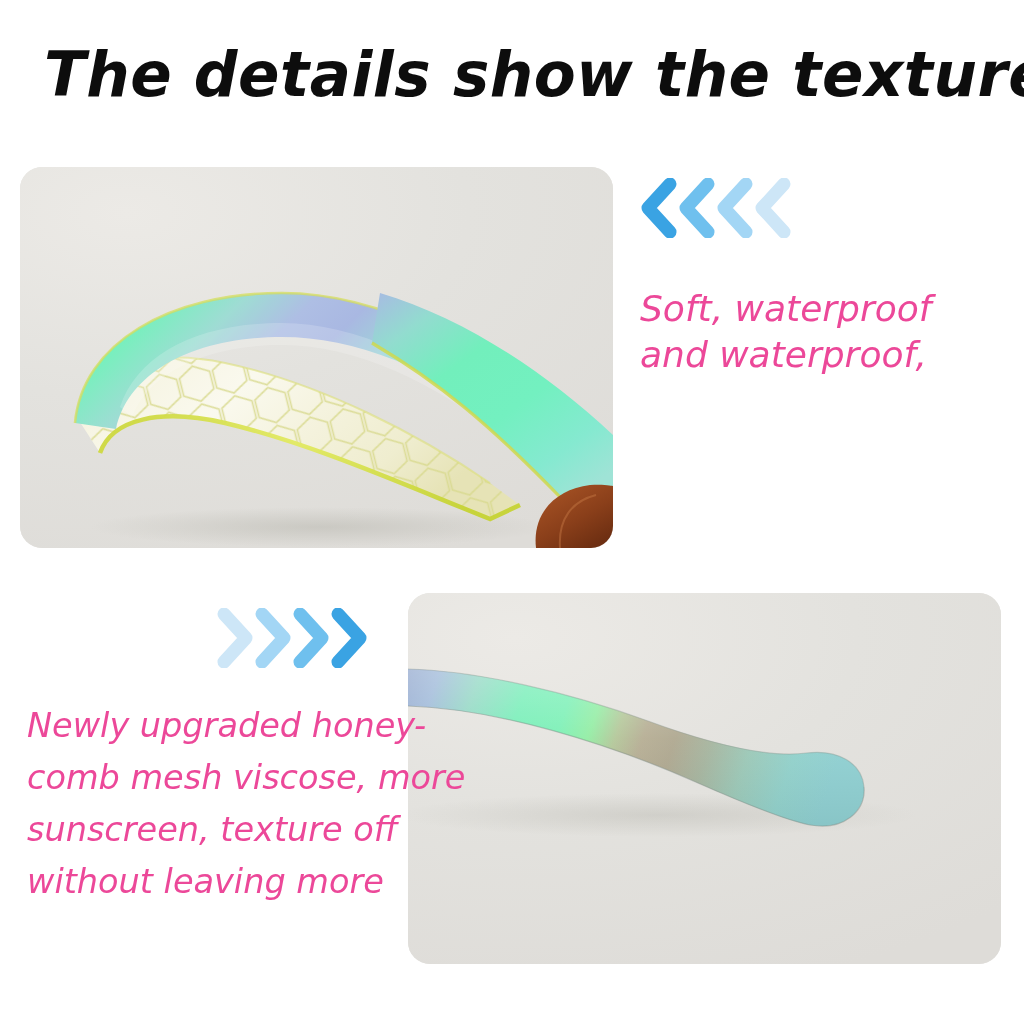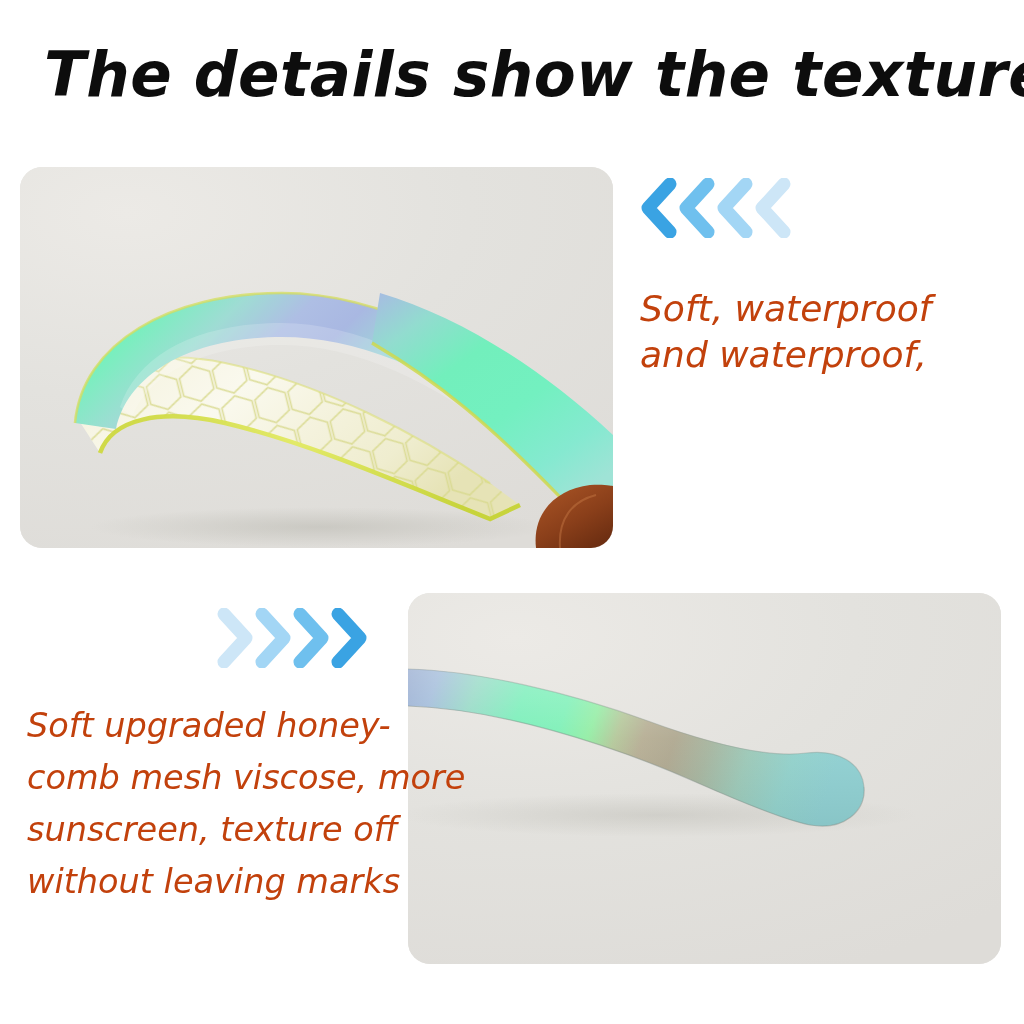--- a/index.html
+++ b/index.html
@@ -85,21 +85,21 @@
     margin-right: -6px;
   }
   .chev:last-child { margin-right: 0; }
 
   
   .body-text {
     position: absolute;
     font-family: "DejaVu Sans", sans-serif;
     font-style: italic;
     font-weight: 400;
-    color: #c2410c;
+    color: #ec4899;
   }
   #text-right {
     left: 640px;
     top: 286px;
     width: 372px;
     font-size: 36px;
     line-height: 46px;
   }
   #text-bottom {
     left: 27px;
@@ -337,19 +337,19 @@
           <path d="M0 113 C 90 116, 200 150, 290 190 C 340 212, 380 228, 402 232
                    C 436 238, 458 218, 456 194" fill="none" stroke="#7e8b86" stroke-width="1.2" opacity="0.45"></path>
           <path d="M456 194 C 454 170, 430 156, 398 160
                    C 360 165, 300 150, 240 128 C 160 99, 70 78, 0 76" fill="none" stroke="#8e9a94" stroke-width="1.2" opacity="0.4"></path>
         </g>
       </svg>
     </div>
   </div>
 
   <div class="body-text" id="text-bottom">
-    <span class="line">Soft upgraded honey-</span>
+    <span class="line">Newly upgraded honey-</span>
     <span class="line">comb mesh viscose, more</span>
     <span class="line">sunscreen, texture off</span>
-    <span class="line">without leaving marks</span>
+    <span class="line">without leaving more</span>
   </div>
 
 </div>
 
 </body></html>

